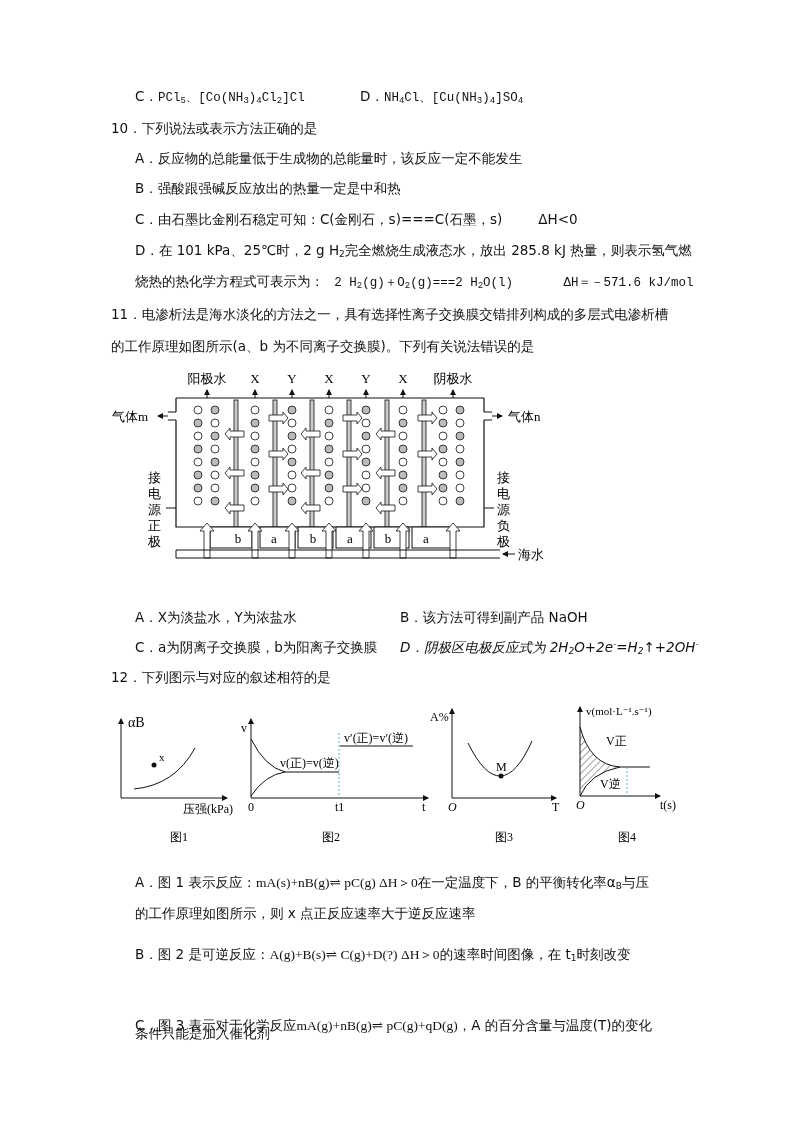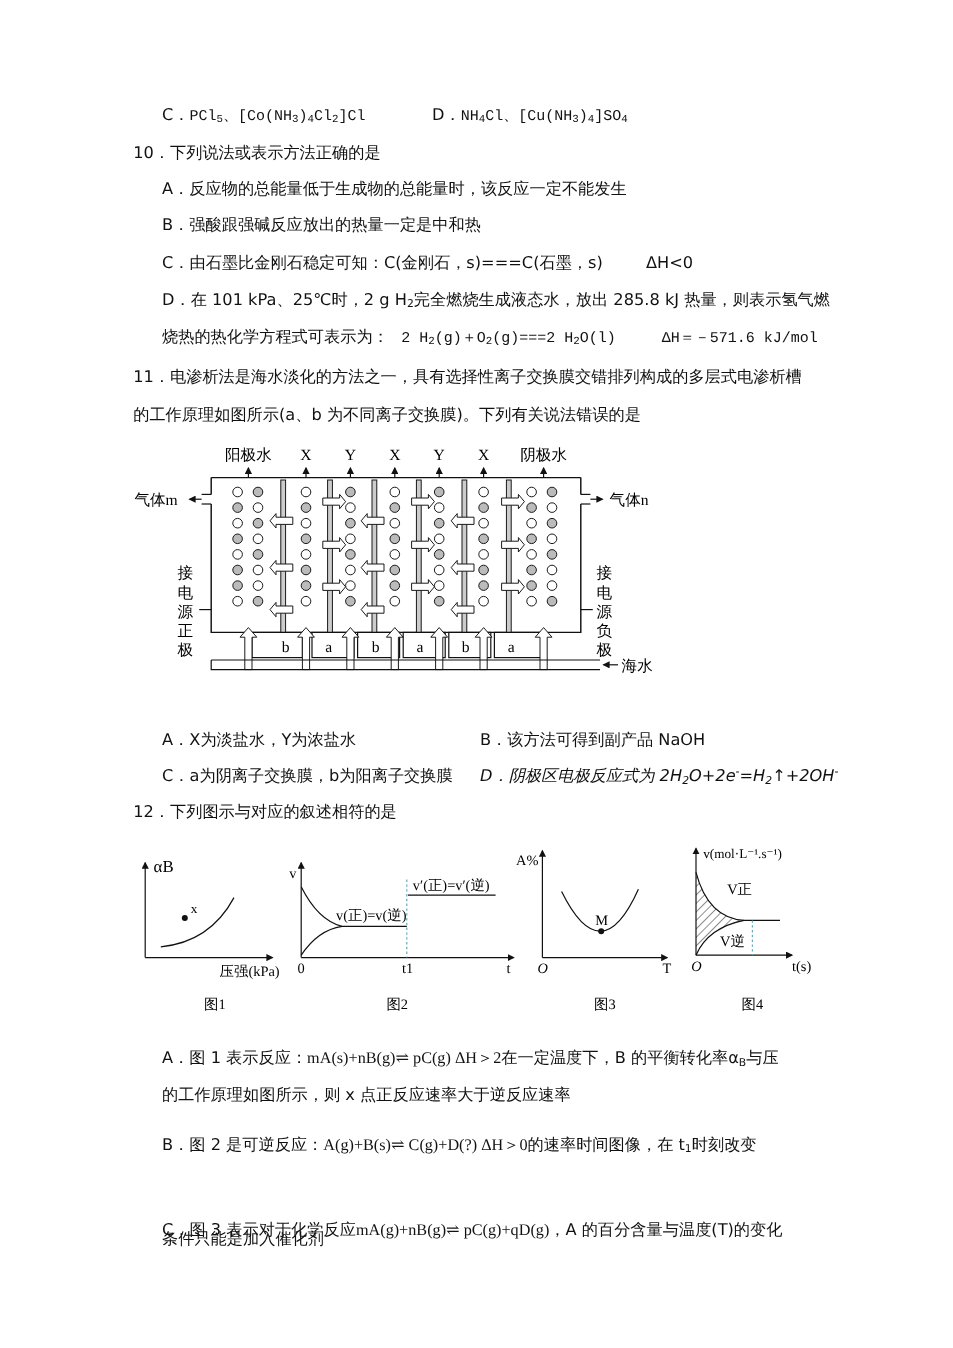--- a/index.html
+++ b/index.html
@@ -27,21 +27,21 @@
 <div class="line" style="left:135px;top:179px;text-align:center;">B．强酸跟强碱反应放出的热量一定是中和热</div>
 <div class="line" style="left:135px;top:210px;">
   <span>C．由石墨比金刚石稳定可知：C(金刚石，s)===C(石墨，s)</span><span style="margin-left:36px">ΔH&lt;0</span>
 </div>
 <div class="line" style="left:135px;top:241px;">
   <span>D．在 101 kPa、25℃时，2 g H</span><sub>2</sub><span>完全燃烧生成液态水，放出 285.8 kJ 热量，则表示氢气燃</span>
 </div>
 <div class="line" style="left:135px;top:272px;">
   <span>烧热的热化学方程式可表示为：</span>
   <span class="mono" style="margin-left:6px"><span>2 H</span><sub>2</sub><span>(g)＋O</span><sub>2</sub><span>(g)===2 H</span><sub>2</sub><span>O(l)</span></span>
-  <span class="mono" style="margin-left:34px">ΔH＝－571.6 kJ/mol</span>
+  <span class="mono" style="margin-left:46px">ΔH＝－571.6 kJ/mol</span>
 </div>
 
 <div class="line" style="left:111px;top:305px;">11．电渗析法是海水淡化的方法之一，具有选择性离子交换膜交错排列构成的多层式电渗析槽</div>
 <div class="line" style="left:111px;top:337px;">的工作原理如图所示(a、b 为不同离子交换膜)。下列有关说法错误的是</div>
 
 <div style="position:absolute;left:100px;top:360px;width:450px;height:210px;">
 <svg width="450" height="210" viewBox="0 0 450 210">
   <defs>
     <marker id="ah" markerWidth="6" markerHeight="6" refX="5" refY="3" orient="auto">
           <path d="M0,0 L6,3 L0,6 z" fill="#111"></path>
@@ -323,21 +323,21 @@
   </g>
 
   <text x="70" y="146" font-size="12">图1</text>
   <text x="222" y="146" font-size="12">图2</text>
   <text x="395" y="146" font-size="12">图3</text>
   <text x="518" y="146" font-size="12">图4</text>
 </svg>
 </div>
 
 <div class="line" style="left:135px;top:873px;">
-  <span>A．图 1 表示反应：</span><span class="serif">mA(s)+nB(g)⇌ pC(g) ΔH＞2</span><span>在一定温度下，B 的平衡转化率α</span><sub>B</sub><span>与压</span>
+  <span>A．图 1 表示反应：</span><span class="serif">mA(s)+nB(g)⇌ pC(g) ΔH＞0</span><span>在一定温度下，B 的平衡转化率α</span><sub>B</sub><span>与压</span>
 </div>
 <div class="line" style="left:135px;top:904px;">的工作原理如图所示，则 x 点正反应速率大于逆反应速率</div>
 <div class="line" style="left:135px;top:945px;">
   <span>B．图 2 是可逆反应：</span><span class="serif">A(g)+B(s)⇌ C(g)+D(?) ΔH＞0</span><span>的速率时间图像，在 t</span><sub>1</sub><span>时刻改变</span>
 </div>
 <div class="line" style="left:135px;top:1024px;text-align:right;">条件只能是加入催化剂</div>
 <div class="line" style="left:135px;top:1016px;">
   <span>C．图 3 表示对于化学反应</span><span class="serif">mA(g)+nB(g)⇌ pC(g)+qD(g)</span><span>，A 的百分含量与温度(T)的变化</span>
 </div>
 

